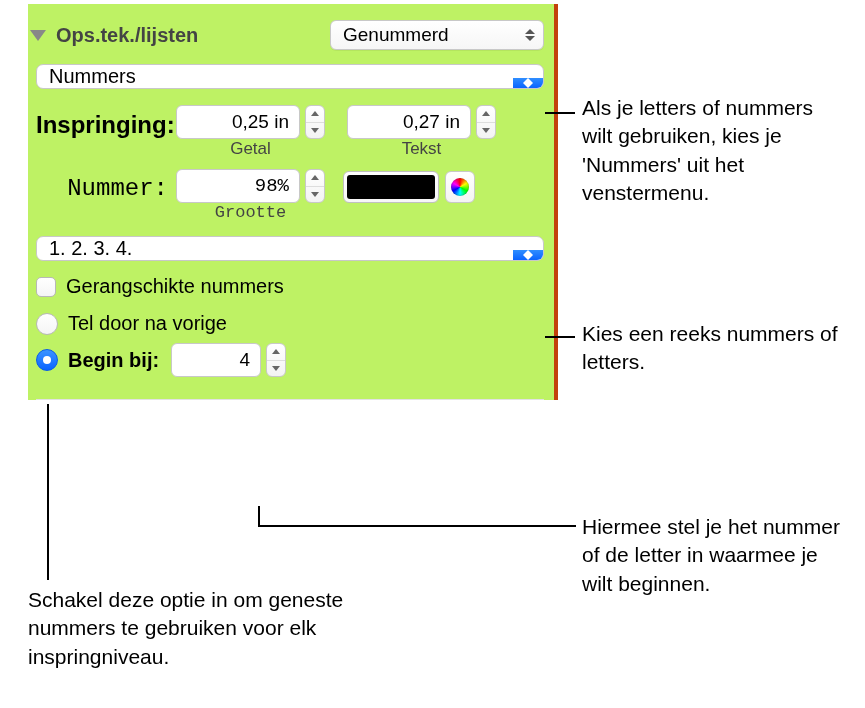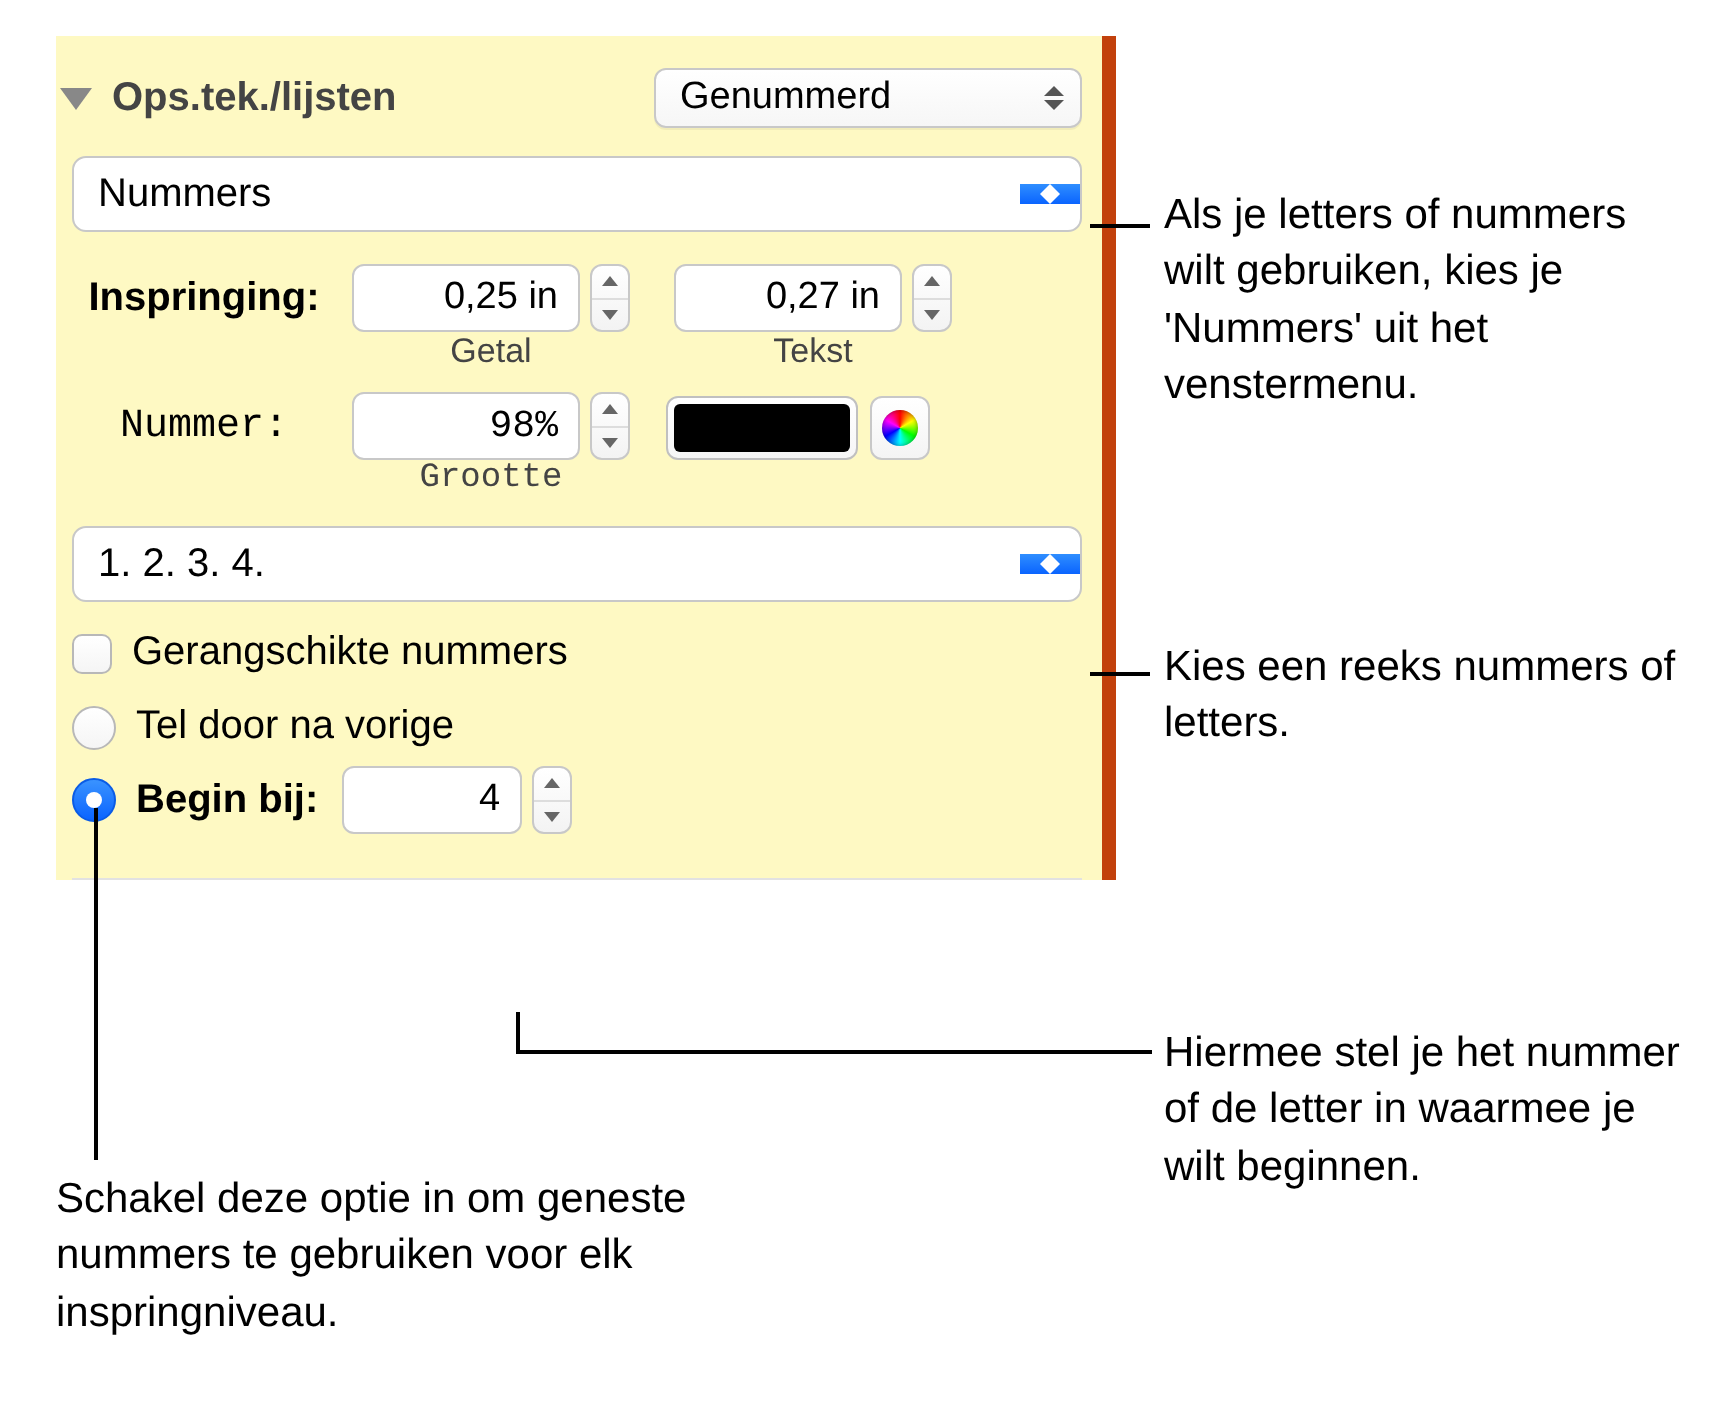--- a/index.html
+++ b/index.html
@@ -9,24 +9,24 @@
     height: 708px;
     font-family: -apple-system, "Helvetica Neue", Helvetica, Arial, sans-serif;
     background: #fff;
     position: relative;
     font-size: 19px;
     color: #000;
   }
   .panel {
     position: absolute;
     left: 28px;
-    top: 18px;
+    top: 4px;
     width: 530px;
-    background: #fef9c3;
-    border-right: 7px solid #c2410c;
+    background: #bef264;
+    border-right: 4px solid #c2410c;
     padding-right: 10px;
   }
   .section-header {
     display: flex;
     align-items: center;
     margin: 16px 0 14px 2px;
   }
   .disclosure {
     width: 0; height: 0;
     border-left: 8px solid transparent;
@@ -72,24 +72,24 @@
   .popup .arrows::after, .popup-blue .arrows-white::after {
     content: "";
     width: 0; height: 0;
     border-left: 5px solid transparent;
     border-right: 5px solid transparent;
     border-top: 5px solid #555;
     display: block;
   }
   .popup-blue {
     display: flex;
-    align-items: center;
+    align-items: flex-end;
     border: 1px solid #c8c8c8;
     border-radius: 7px;
-    height: 38px;
+    height: 25px;
     overflow: hidden;
     background: #fff;
   }
   .popup-blue .label-area {
     flex: 1;
     display: flex;
     align-items: center;
     padding: 0 12px;
     font-size: 20px;
   }
@@ -103,31 +103,31 @@
   .popup-blue .arrows-white::before { border-bottom-color: #fff; }
   .popup-blue .arrows-white::after  { border-top-color: #fff; }
 
   .row {
     display: flex;
     align-items: center;
     margin: 12px 0 0 8px;
   }
   .field-label {
     width: 140px;
-    text-align: center;
+    text-align: right;
     padding-right: 8px;
-    font-size: 20px;
+    font-size: 24px;
     font-weight: 700;
   }
   .field-label.thin { font-weight: 400; }
   .num-input {
     border: 1px solid #c8c8c8;
     border-radius: 6px;
     height: 34px;
-    width: 114px;
+    width: 124px;
     text-align: right;
     padding: 0 10px 0 0;
     font-size: 19px;
     background: #fff;
     display: flex;
     align-items: center;
     justify-content: flex-end;
   }
   .stepper {
     width: 20px;

